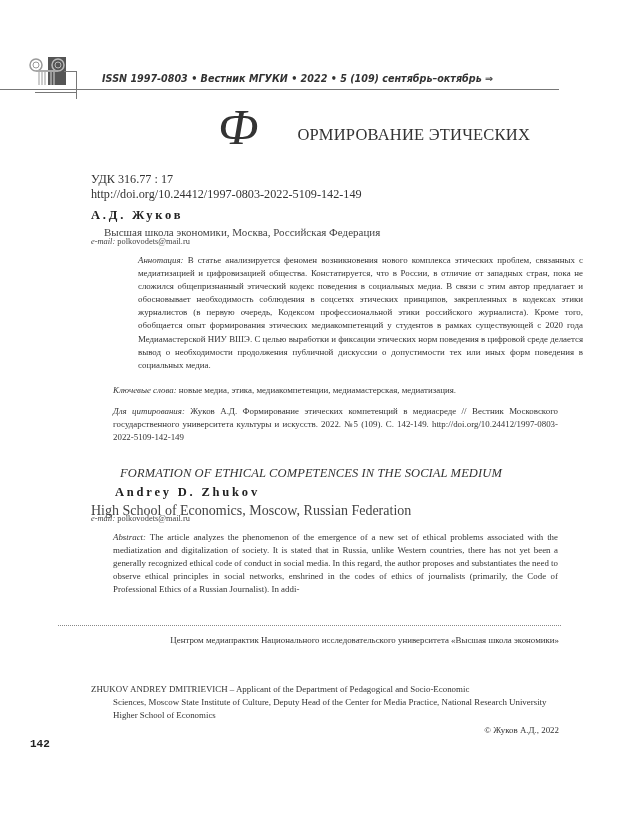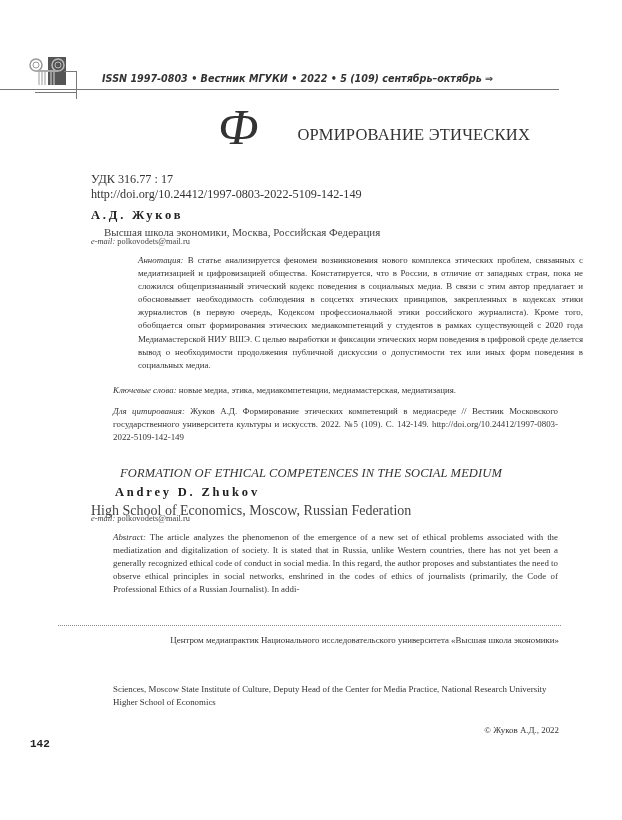--- a/index.html
+++ b/index.html
@@ -124,18 +124,19 @@
   <span>The article analyzes the phenomenon of the emergence of a new set of ethical problems associated with the mediatization and digitalization of society. It is stated that in Russia, unlike Western countries, there has not yet been a generally recognized ethical code of conduct in social media. In this regard, the author proposes and substantiates the need to observe ethical principles in social networks, enshrined in the codes of ethics of journalists (primarily, the Code of Professional Ethics of a Russian Journalist). In addi-</span>
 </div>
 
 <div id="dotted-line" class="abs"></div>
 
 <div id="bio-ru" class="abs bio">
   <span style="display:block">Центром медиапрактик Национального исследовательского университета «Высшая школа экономики»</span>
 </div>
 
 <div id="bio-en" class="abs bio">
+  <span class="first" style="text-align:left"><span>ZHUKOV ANDREY DMITRIEVICH</span><span> – Applicant of the Department of Pedagogical and Socio-Economic</span></span>
   <span class="rest">Sciences, Moscow State Institute of Culture, Deputy Head of the Center for Media Practice, National Research University Higher School of Economics</span>
 </div>
 
 <div id="copyright" class="abs">© Жуков А.Д., 2022</div>
 
 <div id="page-number" class="abs">142</div>
 
 </body></html>

